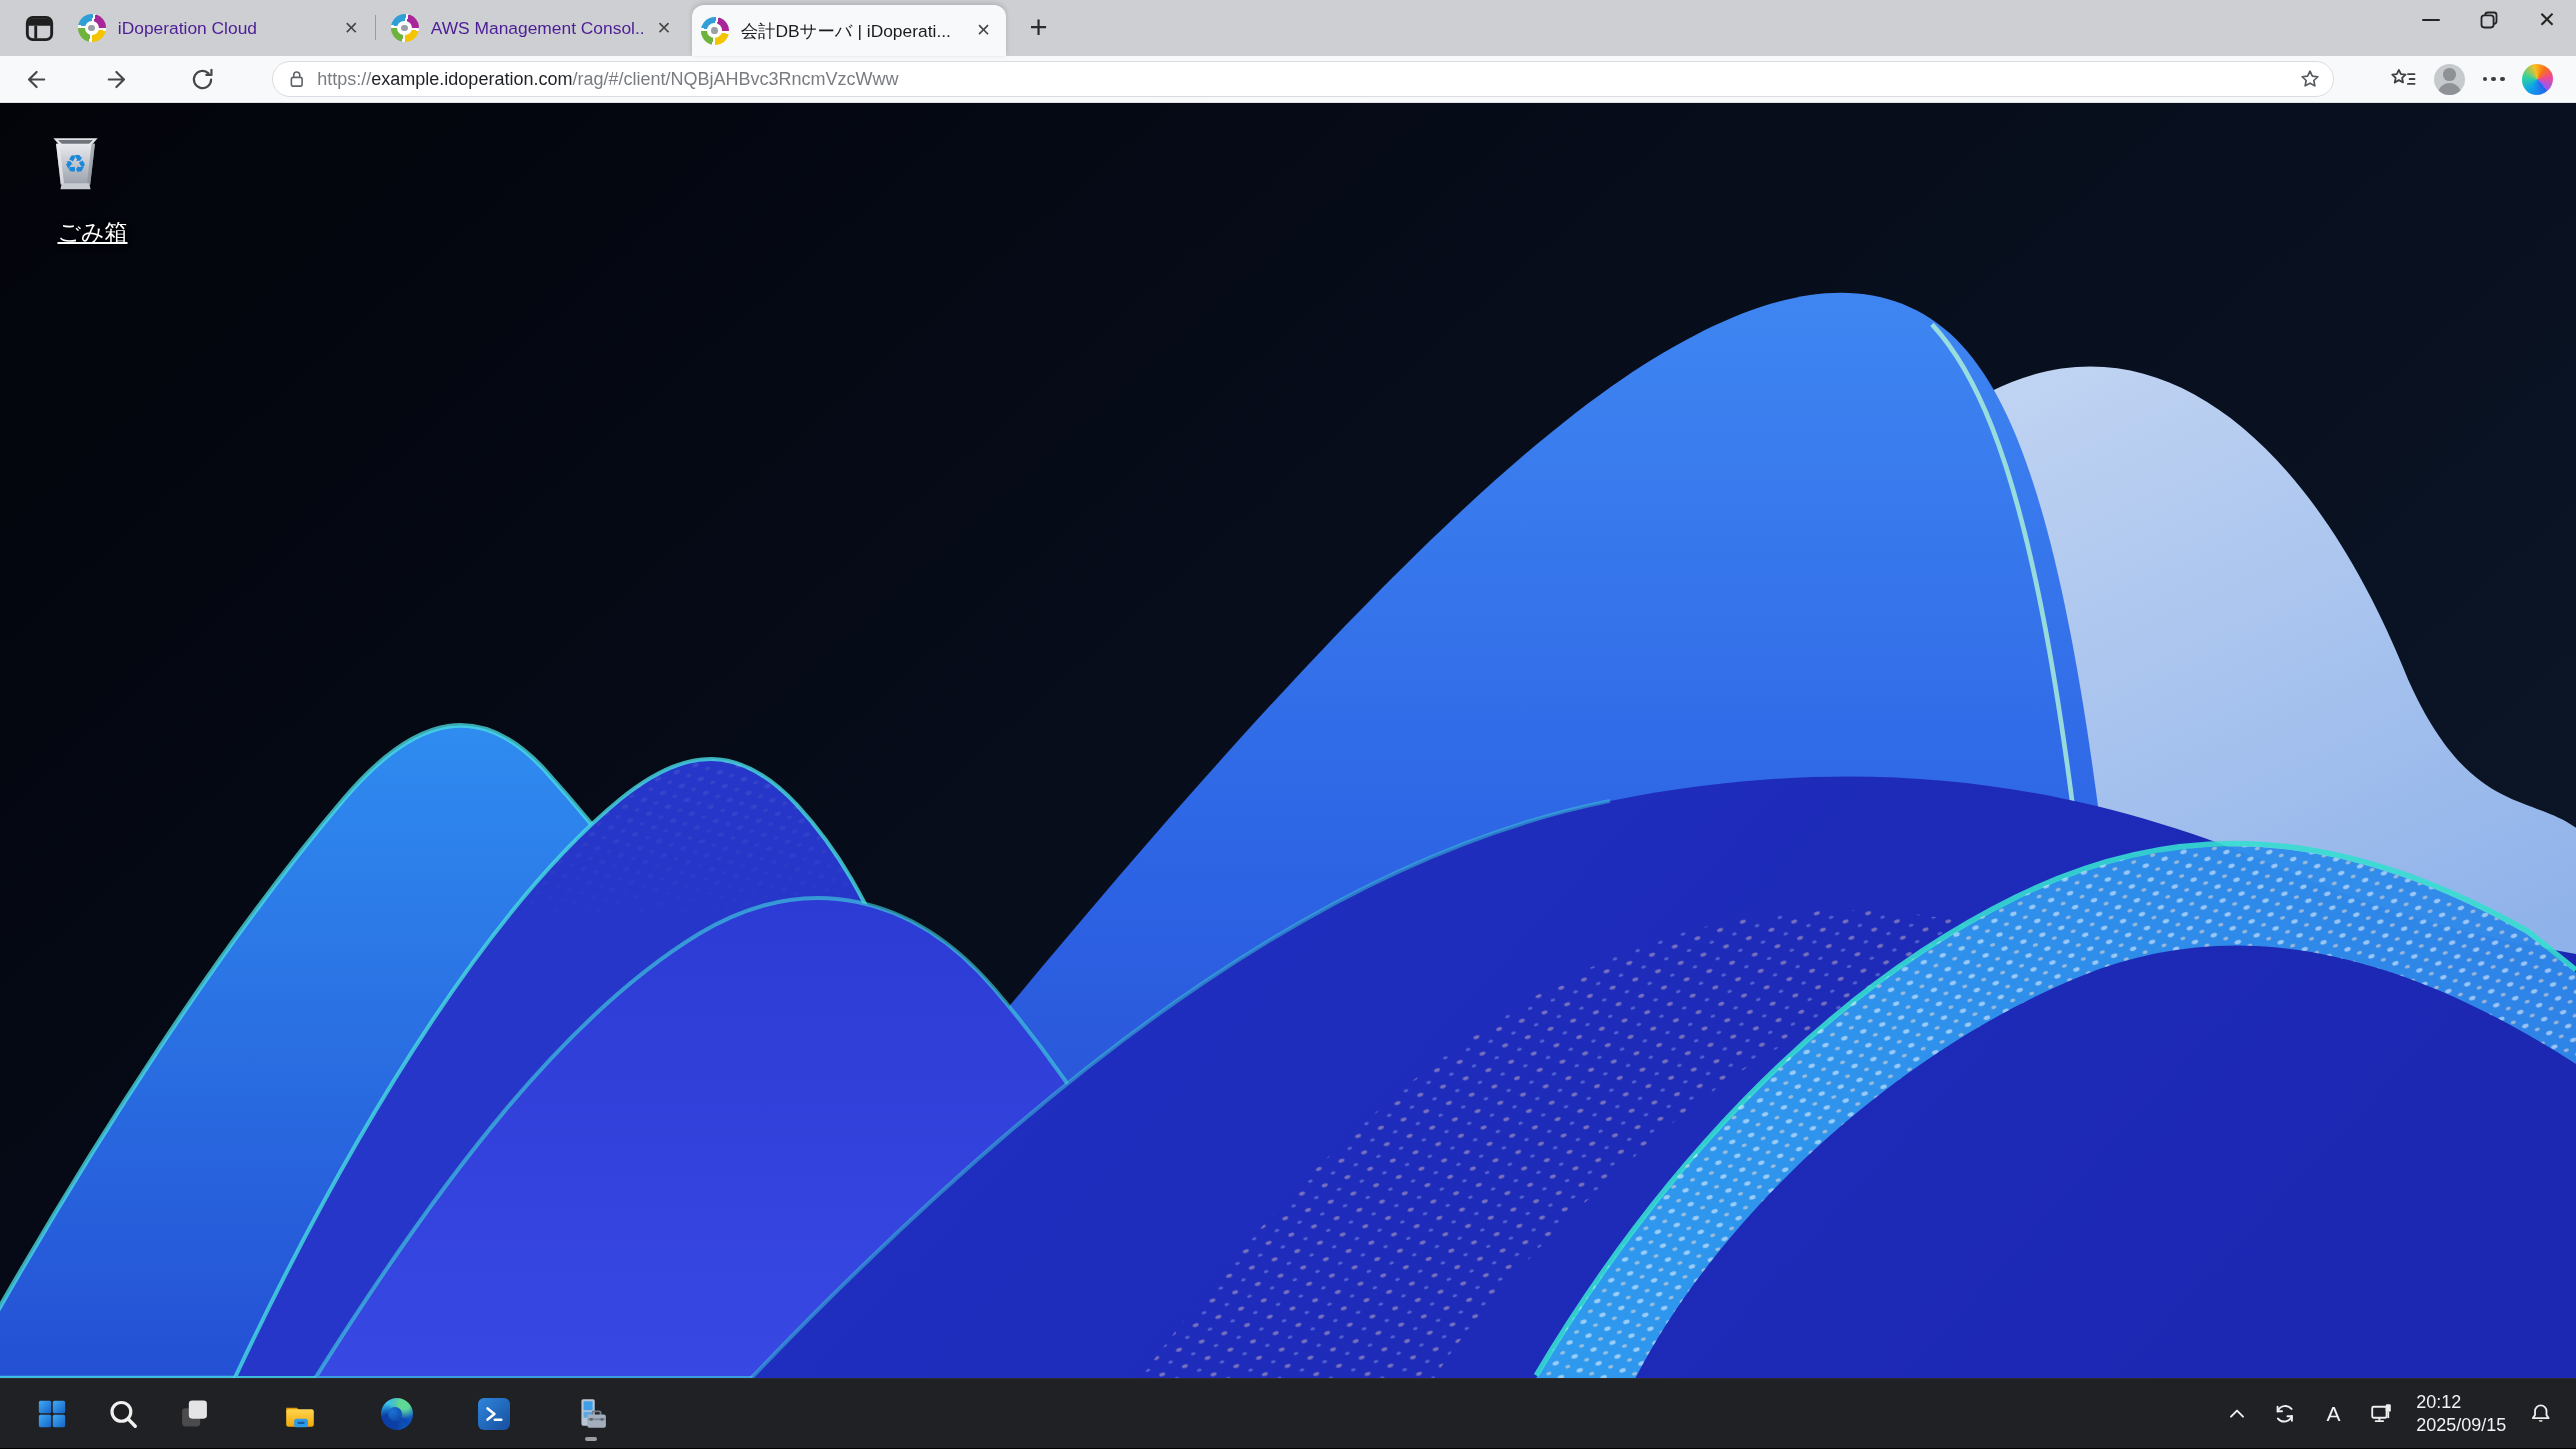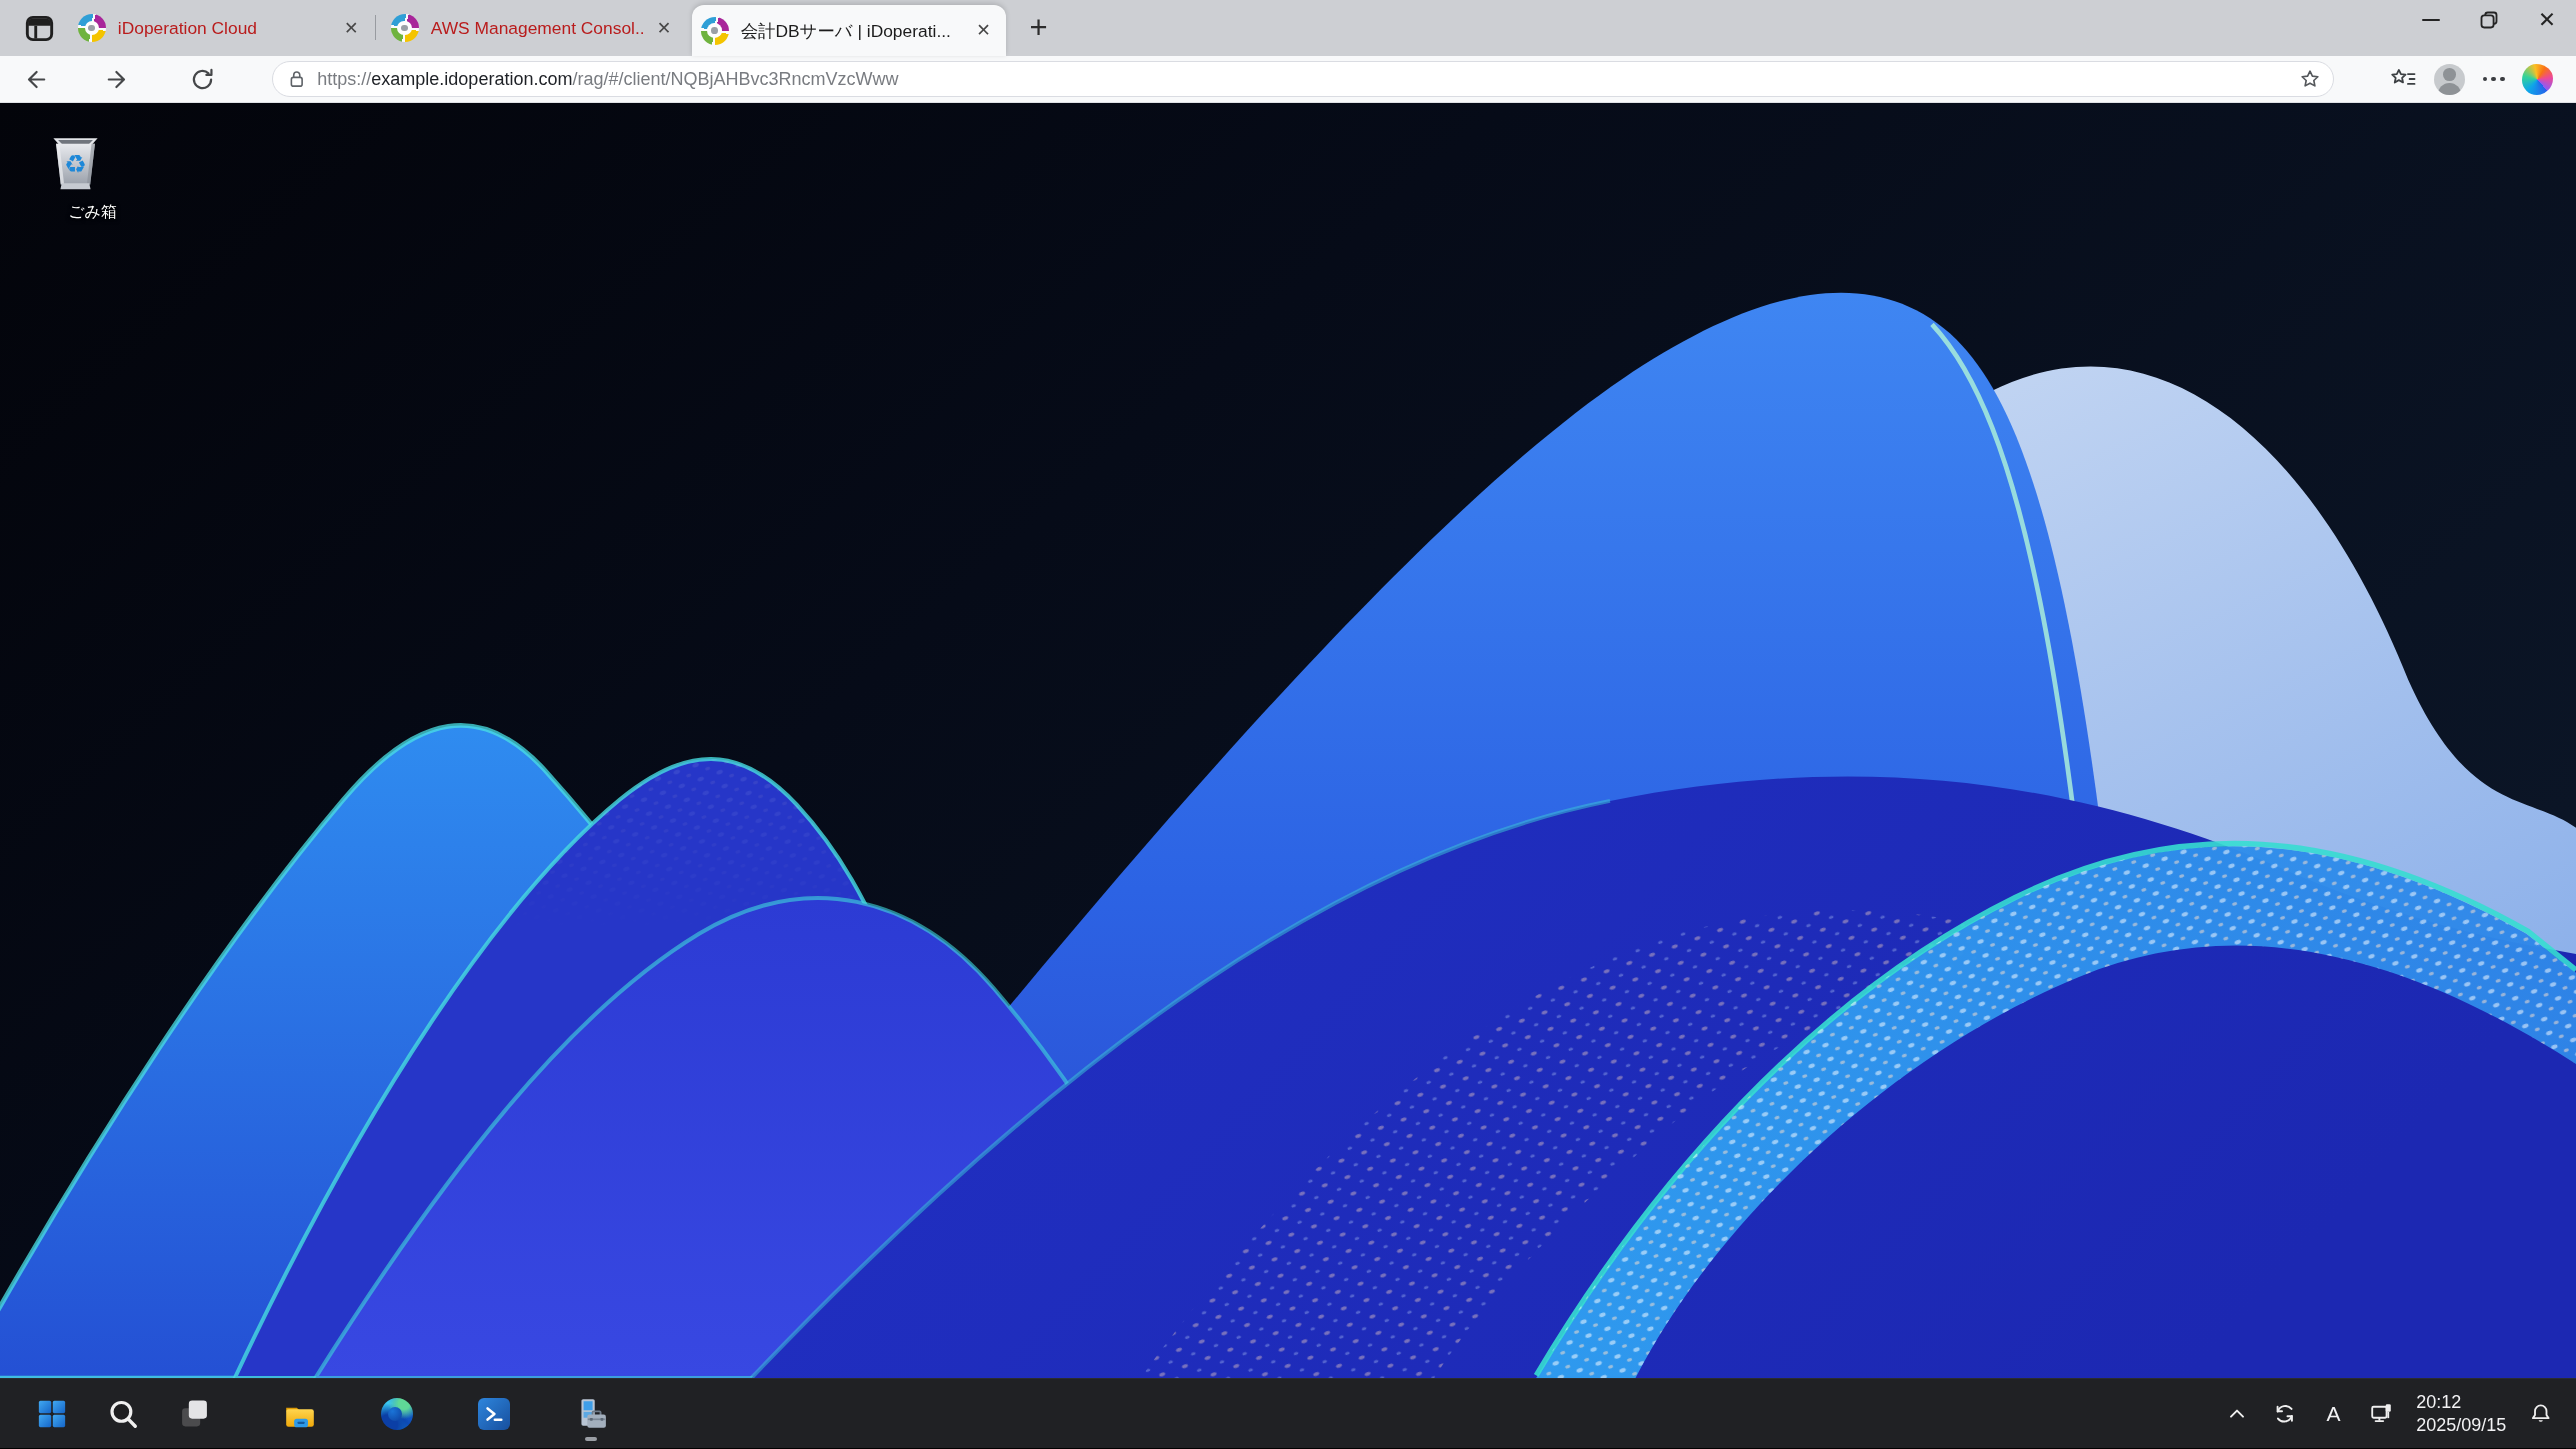--- a/index.html
+++ b/index.html
@@ -6,21 +6,21 @@
   html,body { background:#000; }
   .screen { width:2576px; height:1449px; position:relative; overflow:hidden;
             font-family:"Liberation Sans","DejaVu Sans",sans-serif; }
 
   
   .tabstrip { height:56px; background:#cdcfd3; display:flex; align-items:flex-end; position:relative; }
   .tab-actions { width:40px; height:40px; margin:0 5.4px 8px 19px; display:flex; align-items:center; justify-content:center; border-radius:6.7px; }
   .tab { width:309px; height:56px; display:flex; align-items:center; padding:0 6.7px 0 13.4px; position:relative; }
   .tab.active { width:314px; height:51px; background:#f8f9fa; border-radius:12px 12px 0 0;
                 box-shadow:0 -1.3px 5.4px rgba(0,0,0,.14); margin-left:5.4px; z-index:2;padding-left:9px; }
-  .tab-title { flex:1; font-size:17.4px; color:#b91c1c; white-space:nowrap; overflow:hidden; margin:0 5.4px 0 12px; }
+  .tab-title { flex:1; font-size:17.4px; color:#4c1d95; white-space:nowrap; overflow:hidden; margin:0 5.4px 0 12px; }
   .tab.active .tab-title { color:#1c1c1c; }
   .tab-close { width:31px; height:31px; display:flex; align-items:center; justify-content:center;
                font-size:17.4px; font-weight:300; color:#474747; border-radius:5.4px; flex:none; }
   .tab-sep { width:1.3px; height:25.5px; background:#989ba0; margin:0 1.3px 16px 1.3px; flex:none; }
   .favicon { width:28px; height:28px; border-radius:50%; position:relative; flex:none;
     background:conic-gradient(from 283deg,#2f9fd6 0 80deg,#fbfbfb 80deg 92deg,#a8259a 92deg 168deg,#fbfbfb 168deg 180deg,#f4c400 180deg 258deg,#fbfbfb 258deg 270deg,#6fb33f 270deg 348deg,#fbfbfb 348deg 360deg); }
   .favicon::before { content:""; position:absolute; inset:24%; background:#fdfdfd; border-radius:50%; }
   .favicon::after  { content:""; position:absolute; inset:38%; background:#9aa0a6; border-radius:50%; }
   .newtab { width:39px; height:39px; margin:0 0 8.7px 13.4px; display:flex; align-items:center; justify-content:center;
             font-size:31px; font-weight:200; color:#2c2c2c; border-radius:6.7px; }
@@ -43,22 +43,22 @@
   .avatar::after  { content:""; position:absolute; width:23px; height:13.4px; border-radius:11.4px 11.4px 0 0; background:#8e9296; left:4px; bottom:-2px; }
   .more-dots { display:flex; gap:4px; align-items:center; }
   .more-dots i { width:4.7px; height:4.7px; border-radius:50%; background:#3a3d40; }
   .copilot-logo { width:31px; height:31px; border-radius:46% 54% 52% 48% / 52% 46% 54% 48%;
     background:conic-gradient(from 140deg,#2563eb,#0ea5e9 22%,#34d399 40%,#fbbf24 58%,#f97316 70%,#ec4899 84%,#8b5cf6 100%); }
 
   
   .content { height:1275px; position:relative; background:#05070e; overflow:hidden; }
   .wallpaper { position:absolute; inset:0; width:100%; height:100%; }
   .desktop-icon { position:absolute; left:42px; top:28px; width:101px; text-align:center; color:#fff; }
-  .desktop-icon .label { display:block; font-size:16px; margin-top:4px;
-    text-shadow:0 1.3px 5.4px rgba(0,0,0,.95), 0 0 2.7px rgba(0,0,0,.9); }
+  .desktop-icon .label { display:block; font-size:23px; margin-top:19px;
+    text-shadow:0 1.3px 5.4px rgba(0,0,0,.95), 0 0 2.7px rgba(0,0,0,.9);text-decoration:underline; }
   .recycle-glyph-text { font-family:"DejaVu Sans",sans-serif; }
 
   
   .taskbar { height:70px; background:#202124; border-top:0.7px solid rgba(255,255,255,.05);
              display:flex; align-items:center; }
   .tb-left { display:flex; align-items:center; gap:13.4px; margin-left:23px; }
   .tb-btn { width:58px; height:58px; border-radius:6.7px; display:flex; align-items:center; justify-content:center; position:relative; flex:none; }
   .pinned { display:flex; gap:39px; margin-left:34px; }
   .indicator { position:absolute; bottom:2px; left:50%; transform:translateX(-50%); width:12px; height:4px; border-radius:2px; background:#9a9ea4; }
   .edge-logo { width:32px; height:32px; border-radius:50%; position:relative;

